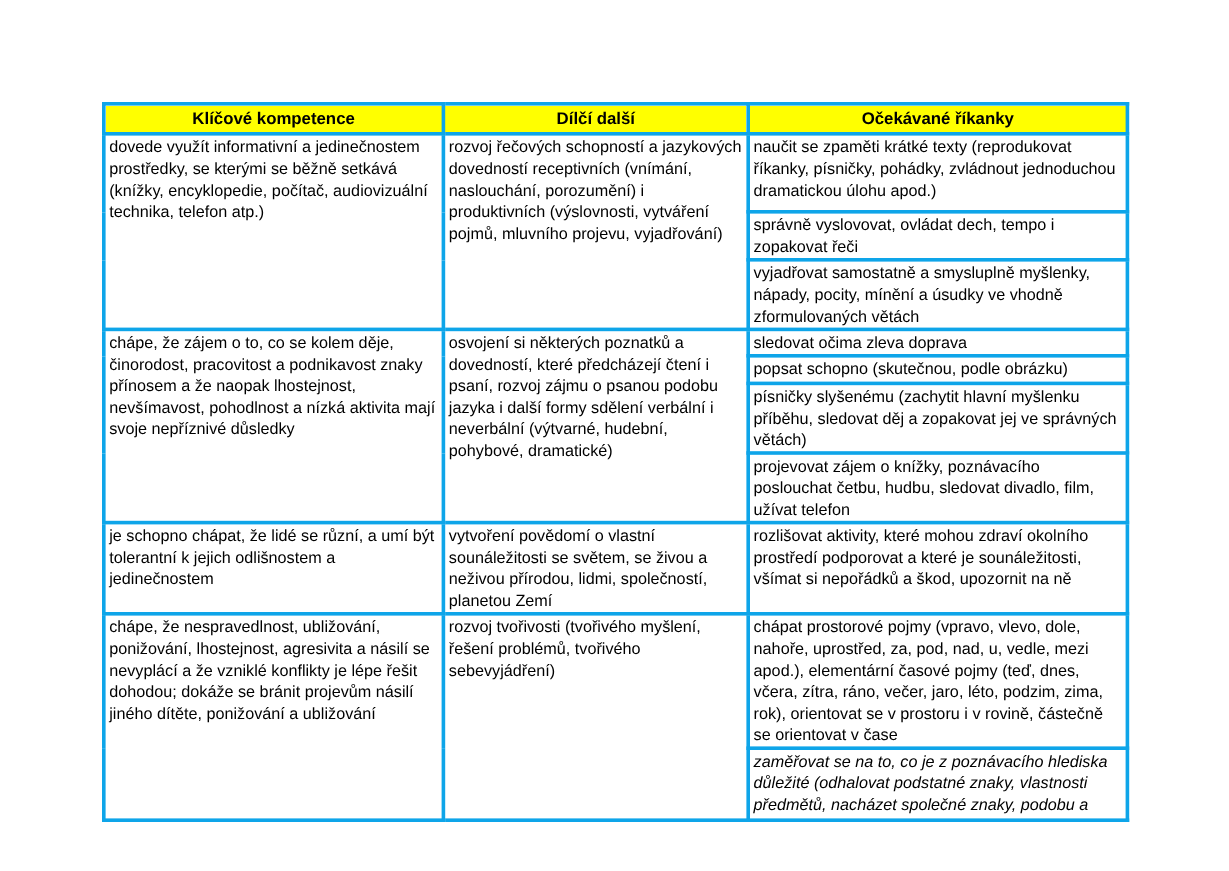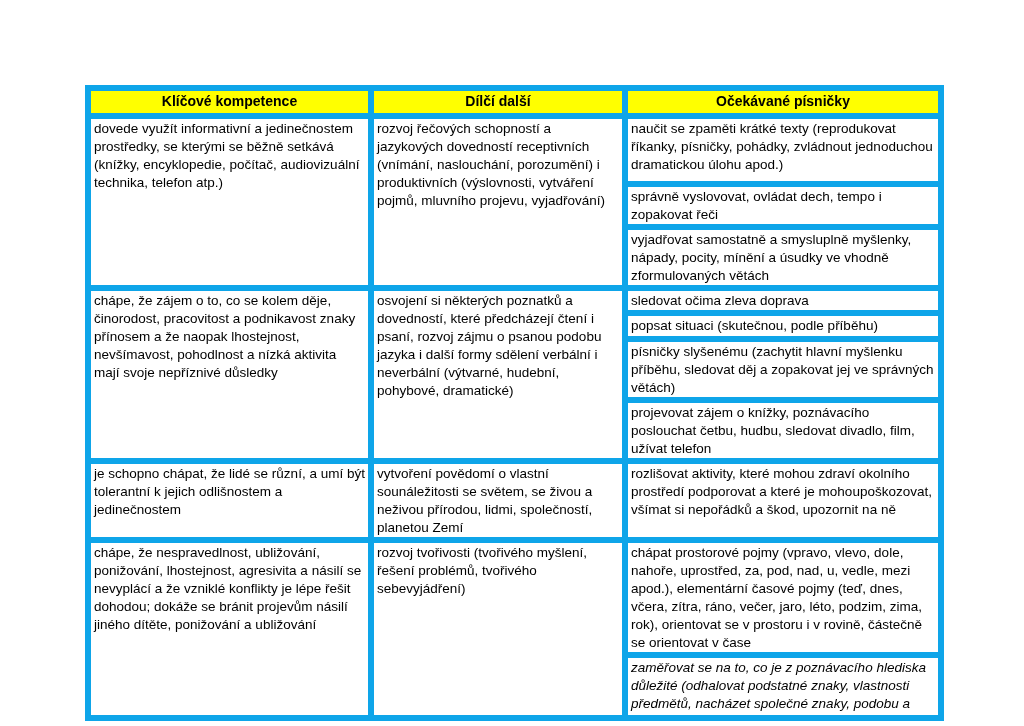--- a/index.html
+++ b/index.html
@@ -21,21 +21,21 @@
     top: 85px;
     width: 853px;
     border-collapse: collapse;
     table-layout: fixed;
     font-size: 13.5px;
     line-height: 18px;
     color: #000000;
   }
   table.kompetence th,
   table.kompetence td {
-    border: 6px solid #0ea5e9;
+    border: 3px solid #0ea5e9;
     vertical-align: top;
     padding: 1px 3px 0 3px;
     overflow: hidden;
     word-wrap: break-word;
   }
   table.kompetence th {
     background: #ffff00;
     font-weight: bold;
     text-align: center;
     font-size: 14px;
@@ -61,21 +61,21 @@
   <table class="kompetence">
     <colgroup>
       <col style="width:283px">
       <col style="width:254px">
       <col style="width:316px">
     </colgroup>
     <thead>
       <tr>
         <th>Klíčové kompetence</th>
         <th>Dílčí další</th>
-        <th>Očekávané písničky</th>
+        <th>Očekávané říkanky</th>
       </tr>
     </thead>
     <tbody>
 
       <tr>
         <td rowspan="3">dovede využít informativní a jedinečnostem prostředky, se kterými se běžně setkává (knížky, encyklopedie, počítač, audiovizuální technika, telefon atp.)</td>
         <td rowspan="3">rozvoj řečových schopností a jazykových dovedností receptivních (vnímání, naslouchání, porozumění) i produktivních (výslovnosti, vytváření pojmů, mluvního projevu, vyjadřování)</td>
         <td class="h63">naučit se zpaměti krátké texty (reprodukovat říkanky, písničky, pohádky, zvládnout jednoduchou dramatickou úlohu apod.)</td>
       </tr>
       <tr>
@@ -84,33 +84,33 @@
       <tr>
         <td class="h55">vyjadřovat samostatně a smysluplně myšlenky, nápady, pocity, mínění a úsudky ve vhodně zformulovaných větách</td>
       </tr>
 
       <tr>
         <td rowspan="4">chápe, že zájem o to, co se kolem děje, činorodost, pracovitost a podnikavost znaky přínosem a že naopak lhostejnost, nevšímavost, pohodlnost a nízká aktivita mají svoje nepříznivé důsledky</td>
         <td rowspan="4">osvojení si některých poznatků a dovedností, které předcházejí čtení i psaní, rozvoj zájmu o psanou podobu jazyka i další formy sdělení verbální i neverbální (výtvarné, hudební, pohybové, dramatické)</td>
         <td class="h19">sledovat očima zleva doprava</td>
       </tr>
       <tr>
-        <td class="h21">popsat situaci (skutečnou, podle příběhu)</td>
+        <td class="h21">popsat schopno (skutečnou, podle obrázku)</td>
       </tr>
       <tr>
         <td class="h56">písničky slyšenému (zachytit hlavní myšlenku příběhu, sledovat děj a zopakovat jej ve správných větách)</td>
       </tr>
       <tr>
         <td class="h40">projevovat zájem o knížky, poznávacího poslouchat četbu, hudbu, sledovat divadlo, film, užívat telefon</td>
       </tr>
 
       <tr>
         <td>je schopno chápat, že lidé se různí, a umí být tolerantní k jejich odlišnostem a jedinečnostem</td>
         <td>vytvoření povědomí o vlastní sounáležitosti se světem, se živou a neživou přírodou, lidmi, společností, planetou Zemí</td>
-        <td class="h54">rozlišovat aktivity, které mohou zdraví okolního prostředí podporovat a které je mohoupoškozovat, všímat si nepořádků a škod, upozornit na ně</td>
+        <td class="h54">rozlišovat aktivity, které mohou zdraví okolního prostředí podporovat a které je sounáležitosti, všímat si nepořádků a škod, upozornit na ně</td>
       </tr>
 
       <tr>
         <td rowspan="2">chápe, že nespravedlnost, ubližování, ponižování, lhostejnost, agresivita a násilí se nevyplácí a že vzniklé konflikty je lépe řešit dohodou; dokáže se bránit projevům násilí jiného dítěte, ponižování a ubližování</td>
         <td rowspan="2">rozvoj tvořivosti (tvořivého myšlení, řešení problémů, tvořivého sebevyjádření)</td>
         <td class="h108">chápat prostorové pojmy (vpravo, vlevo, dole, nahoře, uprostřed, za, pod, nad, u, vedle, mezi apod.), elementární časové pojmy (teď, dnes, včera, zítra, ráno, večer, jaro, léto, podzim, zima, rok), orientovat se v prostoru i v rovině, částečně se orientovat v čase</td>
       </tr>
       <tr>
         <td class="h58">zaměřovat se na to, co je z poznávacího hlediska důležité (odhalovat podstatné znaky, vlastnosti předmětů, nacházet společné znaky, podobu a</td>
       </tr>

